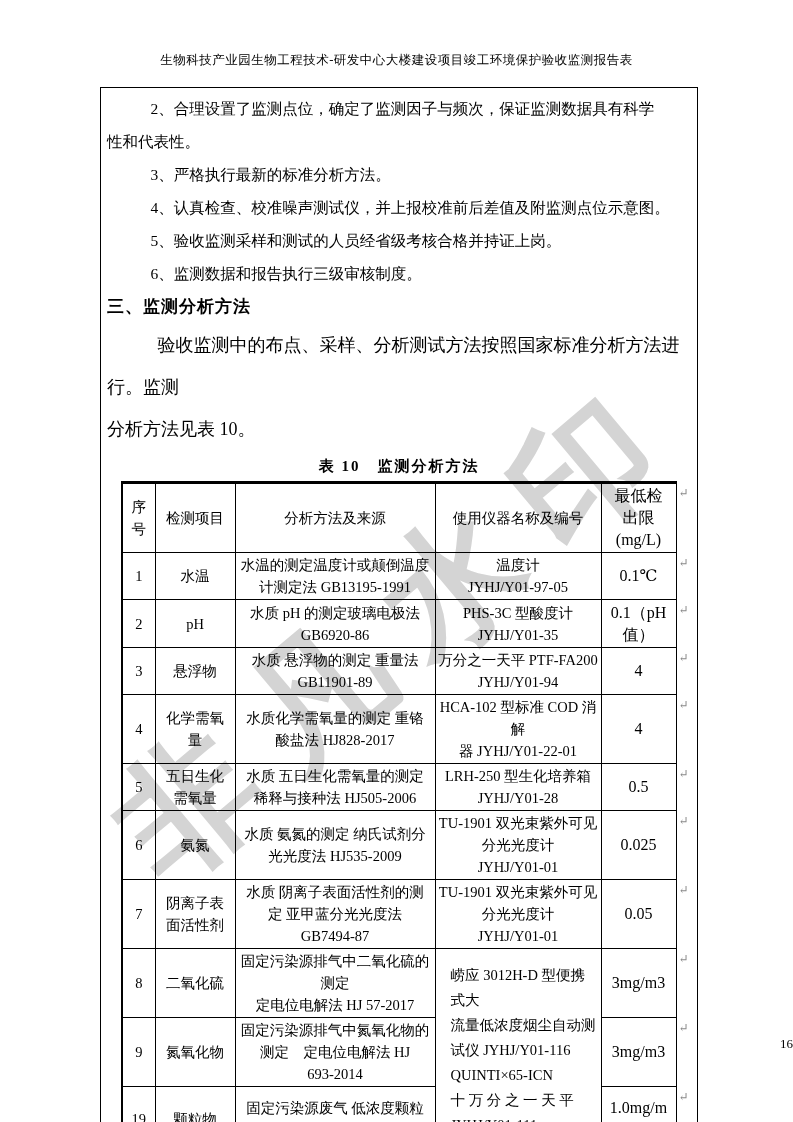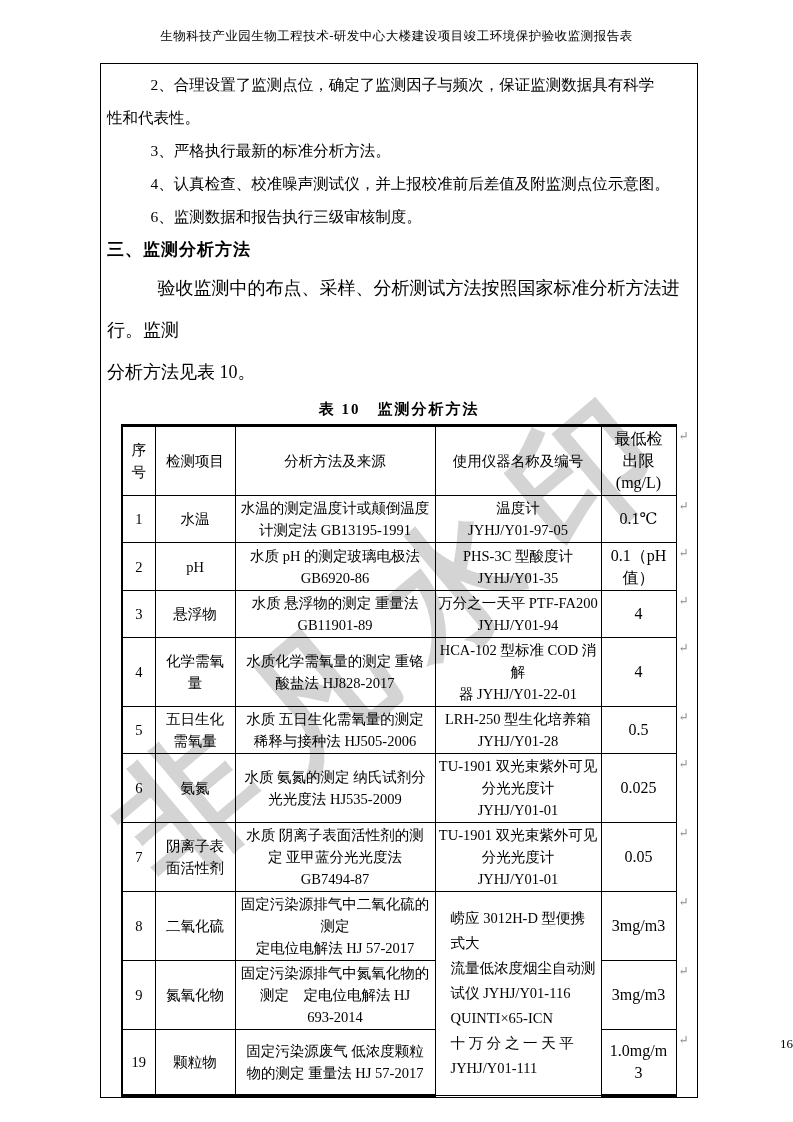--- a/index.html
+++ b/index.html
@@ -16,21 +16,21 @@
     display:flex; align-items:center; justify-content:center;
     z-index:0; pointer-events:none;
   }
   .watermark-text {
     font-size:138px; letter-spacing:34px; white-space:nowrap;
     color:#d4d4d4; transform:rotate(-40deg); font-weight:bold;
   }
 
   .doc-header {
     position:relative; z-index:2;
-    padding-top:28px; text-align:center;
+    padding-top:52px; text-align:center;
     font-size:12.5px; letter-spacing:0.5px;
   }
 
   .content-box {
     position:relative; z-index:2;
     margin:18px auto 0 100px; width:598px;
     border:1.5px solid #000;
     padding:4px 6px 0 6px;
     min-height:895px;
   }
@@ -92,20 +92,21 @@
     <span class="watermark-text">非凡水印</span>
   </div>
 
   <div class="doc-header">生物科技产业园生物工程技术-研发中心大楼建设项目竣工环境保护验收监测报告表</div>
 
   <div class="content-box">
     <p class="para">2、合理设置了监测点位，确定了监测因子与频次，保证监测数据具有科学
 性和代表性。</p>
     <p class="para">3、严格执行最新的标准分析方法。</p>
     <p class="para">4、认真检查、校准噪声测试仪，并上报校准前后差值及附监测点位示意图。</p>
+    <p class="para">5、验收监测采样和测试的人员经省级考核合格并持证上岗。</p>
     <p class="para">6、监测数据和报告执行三级审核制度。</p>
 
     <div class="section-heading">三、监测分析方法</div>
     <p class="section-body">验收监测中的布点、采样、分析测试方法按照国家标准分析方法进行。监测
 分析方法见表 10。</p>
 
     <div class="table-caption">表 10　监测分析方法</div>
 
     <table class="tbl">
       <colgroup>

